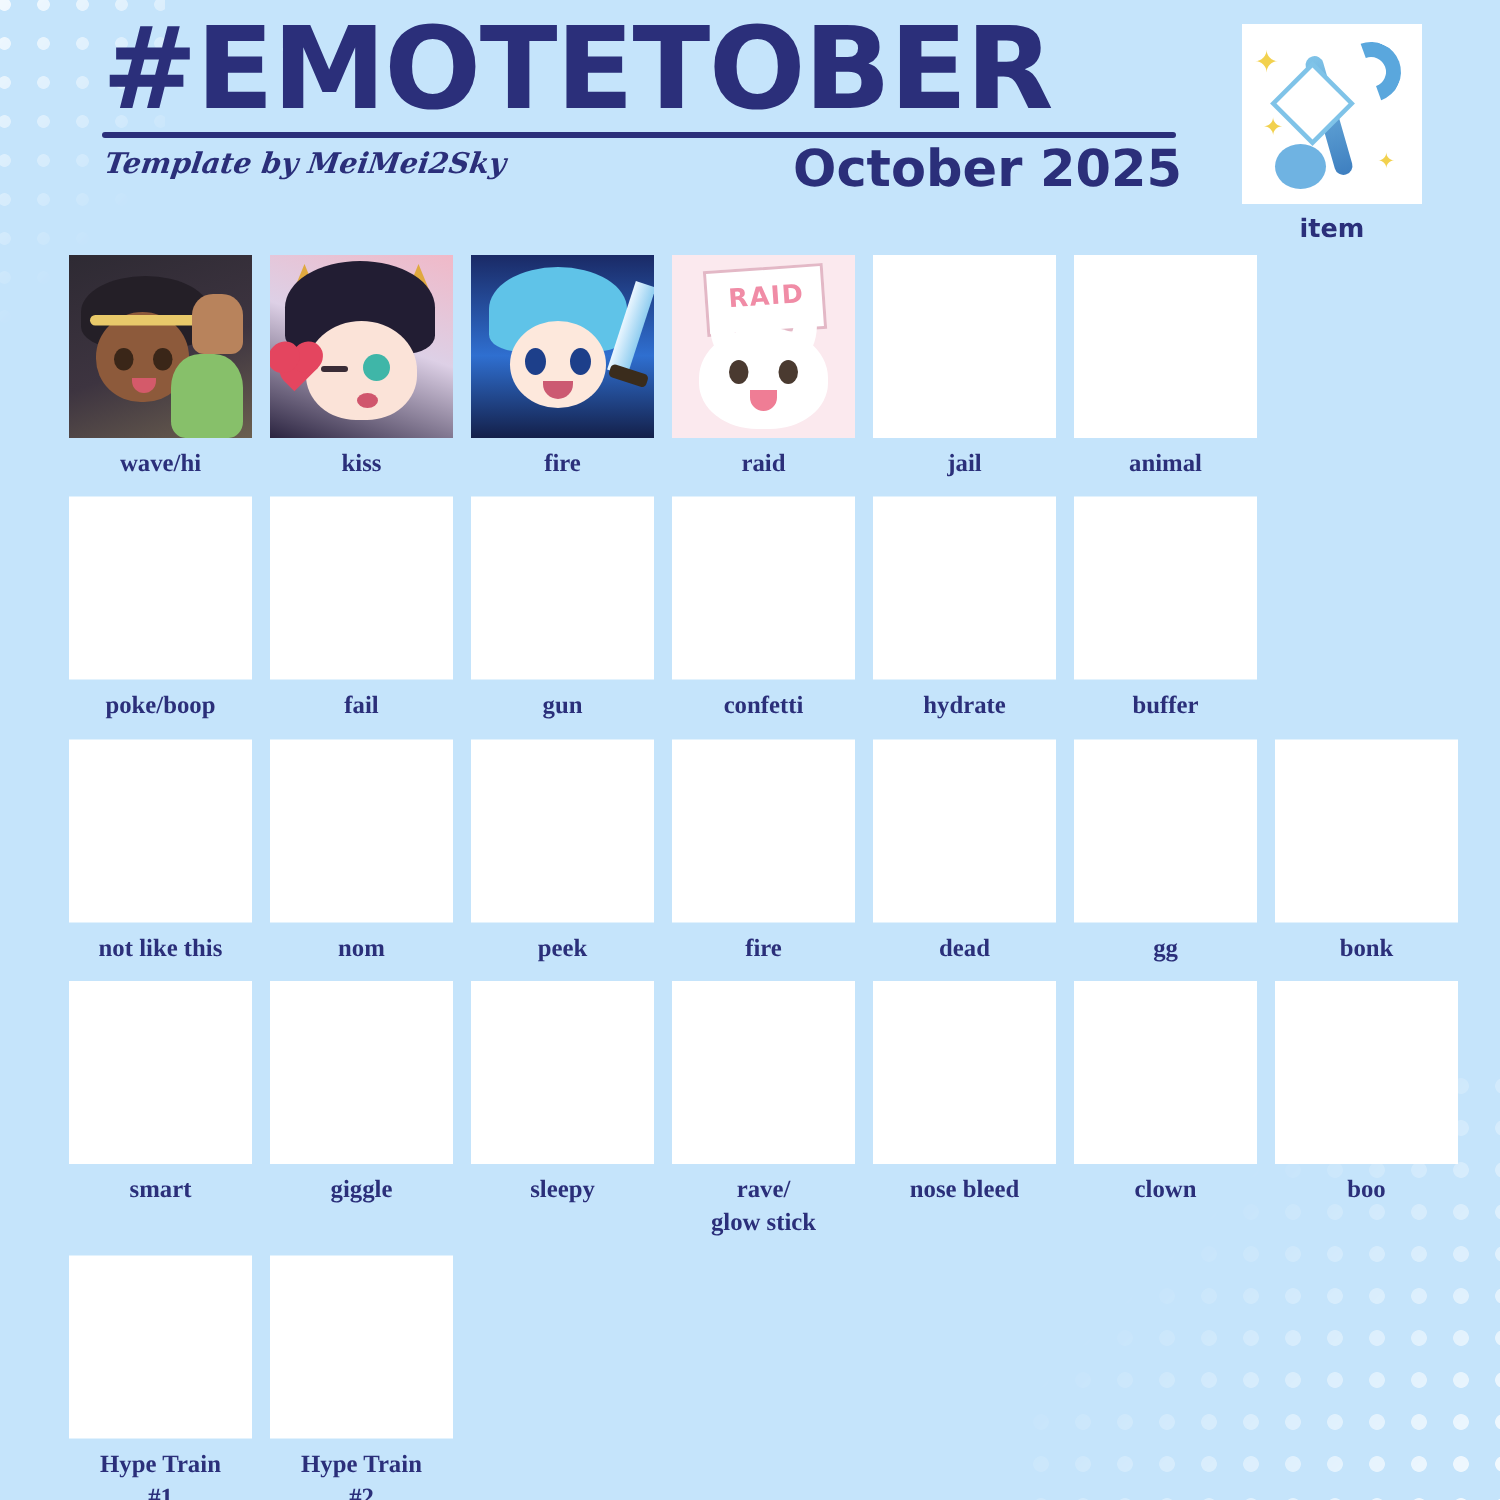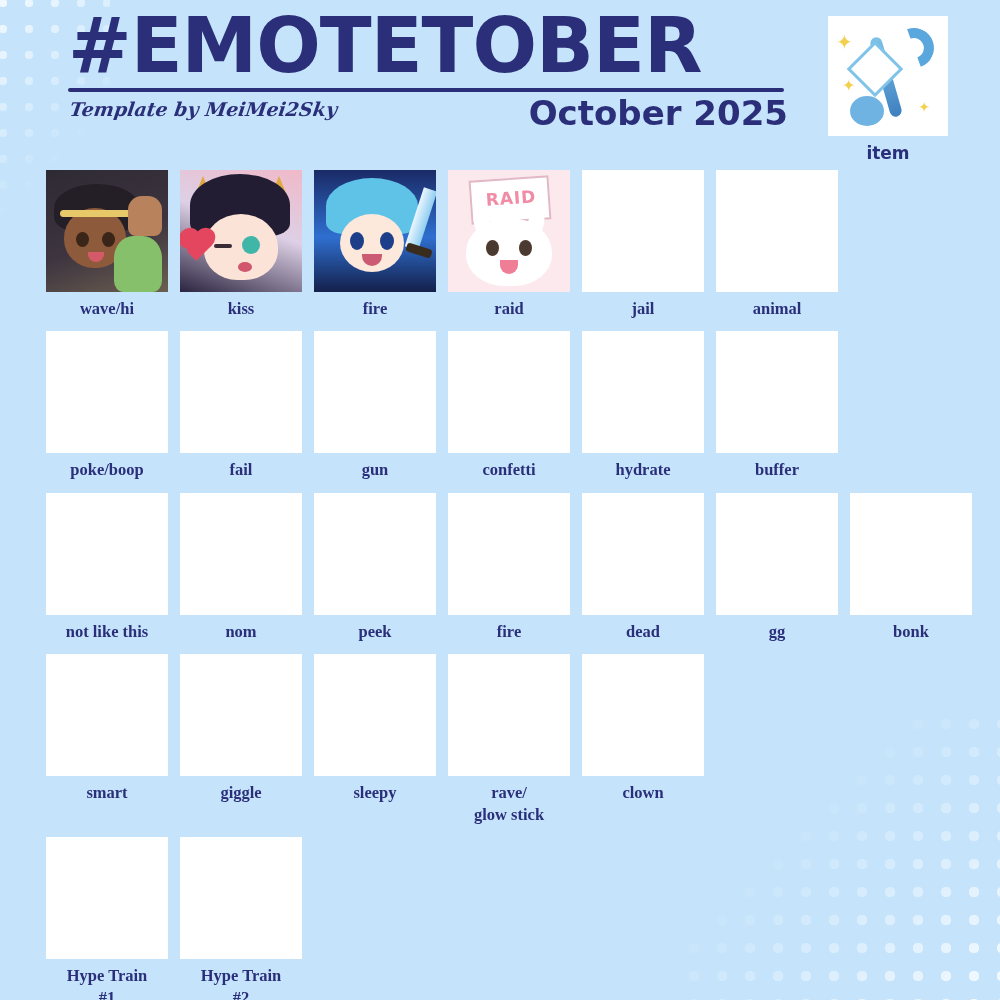--- a/index.html
+++ b/index.html
@@ -399,21 +399,29 @@
       <div class="cell-box"></div>
       <div class="cell-label">sleepy</div>
     </div>
     <div class="cell">
       <div class="cell-box"></div>
       <div class="cell-label">rave/
 glow stick</div>
     </div>
     <div class="cell">
       <div class="cell-box"></div>
+      <div class="cell-label">nose bleed</div>
+    </div>
+    <div class="cell">
+      <div class="cell-box"></div>
       <div class="cell-label">clown</div>
+    </div>
+    <div class="cell">
+      <div class="cell-box"></div>
+      <div class="cell-label">boo</div>
     </div>
   </div>
 
   <div class="row">
     <div class="cell">
       <div class="cell-box"></div>
       <div class="cell-label">Hype Train
 #1</div>
     </div>
     <div class="cell">

